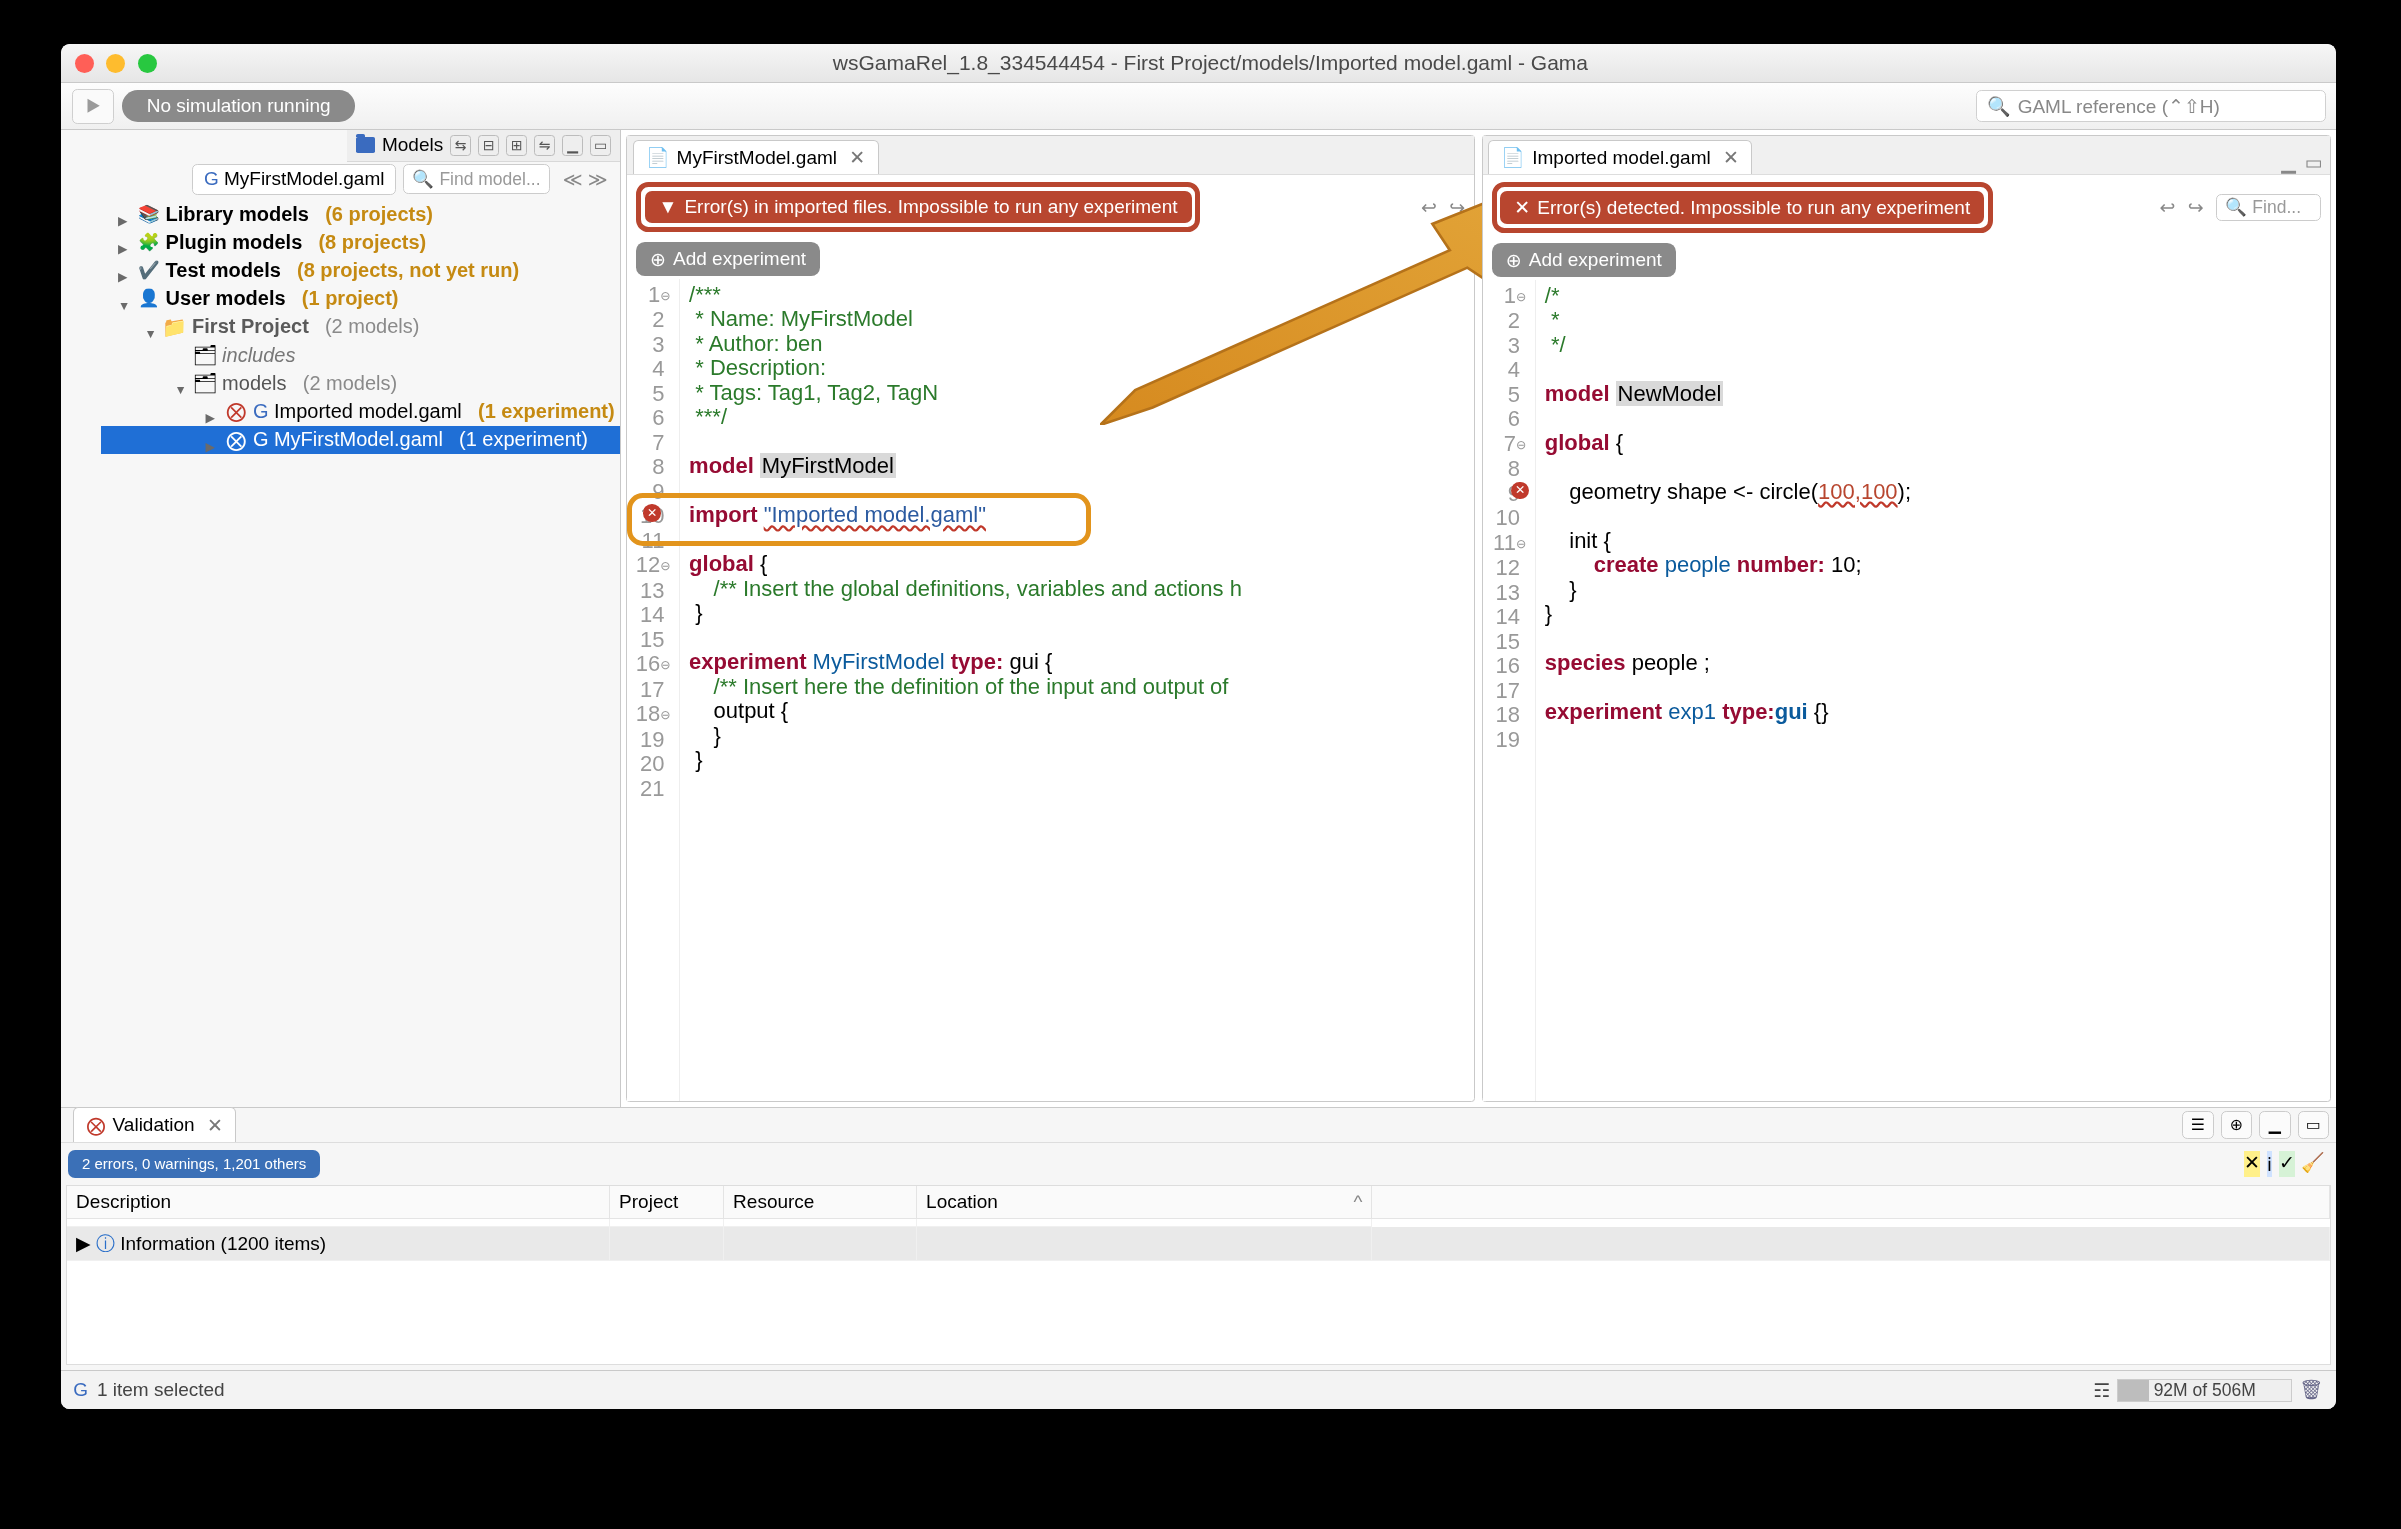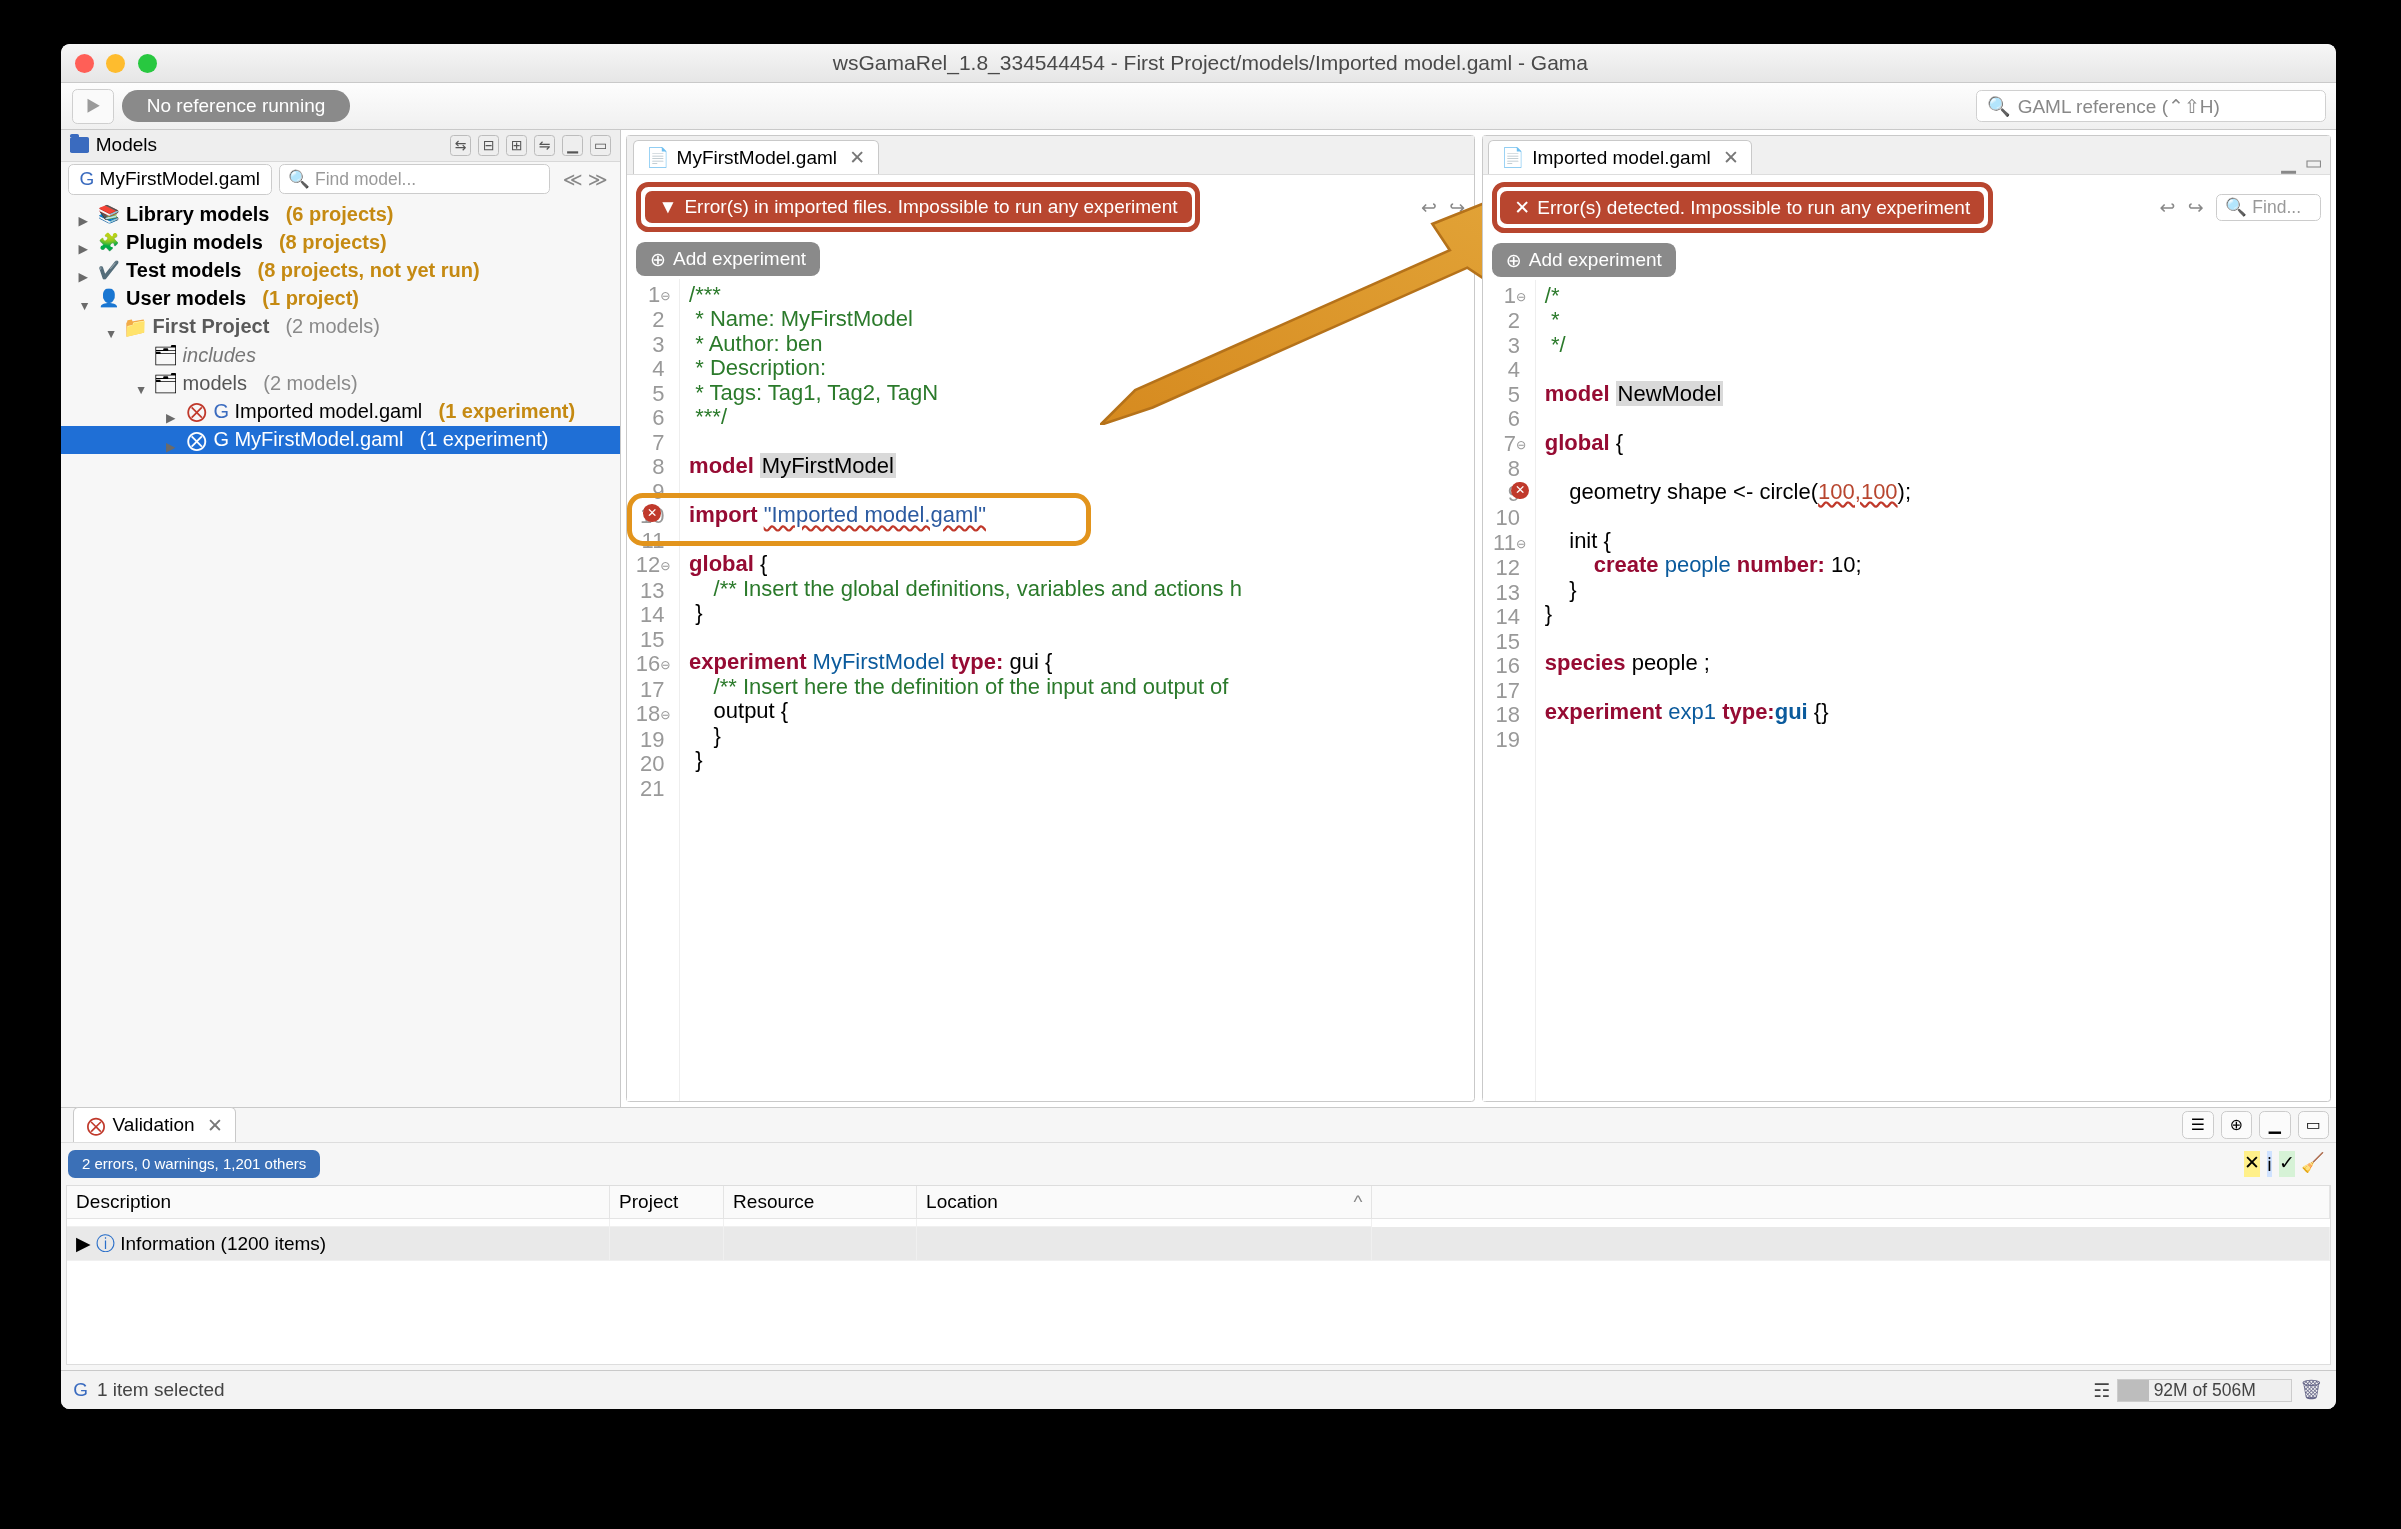--- a/index.html
+++ b/index.html
@@ -8,21 +8,21 @@
 .titlebar { height: 39px; background: linear-gradient(#f6f6f6,#e6e6e6); display: flex; align-items: center; padding: 0 14px; border-bottom: 0.9px solid #c9c9c9; }
 .tl-btn { width: 19px; height: 19px; border-radius: 50%; margin-right: 12.3px; }
 .tl-red { background:#ff5f57; } .tl-yel { background:#febc2e; } .tl-grn { background:#28c840; }
 .titlebar .title { flex:1; text-align:center; font-size: 21px; color:#4a4a4a; margin-left:-70px; }
 .toolbar { height: 47px; background: linear-gradient(#fdfdfd,#f0f0f0); border-bottom:0.9px solid #c9c9c9; display:flex; align-items:center; padding:0 10.5px; gap:8.8px; }
 .run-btn { width:42px; height:35px; border:0.9px solid #cfcfcf; border-radius:5.3px; background:#fafafa; display:flex; align-items:center; justify-content:center; }
 .pill { height:31.5px; border-radius:15.8px; background:#8a8a8a; color:#fff; display:flex; align-items:center; padding:0 24.5px; font-size:19px; }
 .spacer { flex:1; }
 .search-ref { width:350px; height:31.5px; border:0.9px solid #d0d0d0; border-radius:5.3px; background:#fff; padding:0 10.5px; display:flex; align-items:center; gap:7px; color:#888; font-size:19px; }
 .content { flex:1; display:flex; min-height:0; }
-.left-panel { width:560px; background:#f7f7f7; border-right:0.9px solid #c9c9c9; display:flex; flex-direction:column; }
+.left-panel { width:560px; background:#f7f7f7; border-right:0.9px solid #c9c9c9; display:flex; flex-direction:column;align-items:flex-end; }
 .panel-head { height:31.5px; display:flex; align-items:center; padding:0 8.8px; gap:7px; border-bottom:0.9px solid #d8d8d8; background:#eee; font-size:19px; }
 .mini-icons { margin-left:auto; display:flex; gap:7px; }
 .mini-icons span { width:21px; height:21px; border:0.9px solid #bcbcbc; border-radius:3.5px; font-size:14px; display:flex; align-items:center; justify-content:center; color:#555; }
 .filter-row { height:35px; display:flex; align-items:center; gap:7px; padding:3.5px 7px; }
 .crumb { background:#fff; border:0.9px solid #ccc; border-radius:5.3px; padding:3.5px 10.5px; display:flex; align-items:center; gap:5.3px; font-size:19px; }
 .find-model { flex:1; border:0.9px solid #ccc; border-radius:5.3px; background:#fff; padding:3.5px 8.8px; color:#999; font-size:17.5px; }
 .tree { flex:1; overflow:auto; padding-top:3.5px; }
 .tree-row { display:flex; align-items:center; gap:5.3px; padding:2.6px 5.3px; font-size:20px; white-space:nowrap; }
 .tri { width:14px; height:14px; display:inline-block; }
 .tri::before { content:"▶"; font-size:12.3px; color:#6a6a6a; display:inline-block; }
@@ -91,21 +91,21 @@
     <div class="tl-btn tl-grn"></div>
     <div class="title">wsGamaRel_1.8_334544454 - First Project/models/Imported model.gaml - Gama</div>
   </div>
 
   <div class="toolbar">
     <div class="run-btn">
       <svg width="17.5" height="17.5" viewBox="0 0 20 20">
           <polygon points="4,2 18,10 4,18" fill="#9a9a9a"></polygon>
         </svg>
     </div>
-    <div class="pill">No reference running</div>
+    <div class="pill">No simulation running</div>
     <div class="spacer"></div>
     <div class="search-ref">
       <span>🔍</span>
       <span>GAML reference (⌃⇧H)</span>
     </div>
   </div>
 
   <div class="content">
 
     <div class="left-panel">

